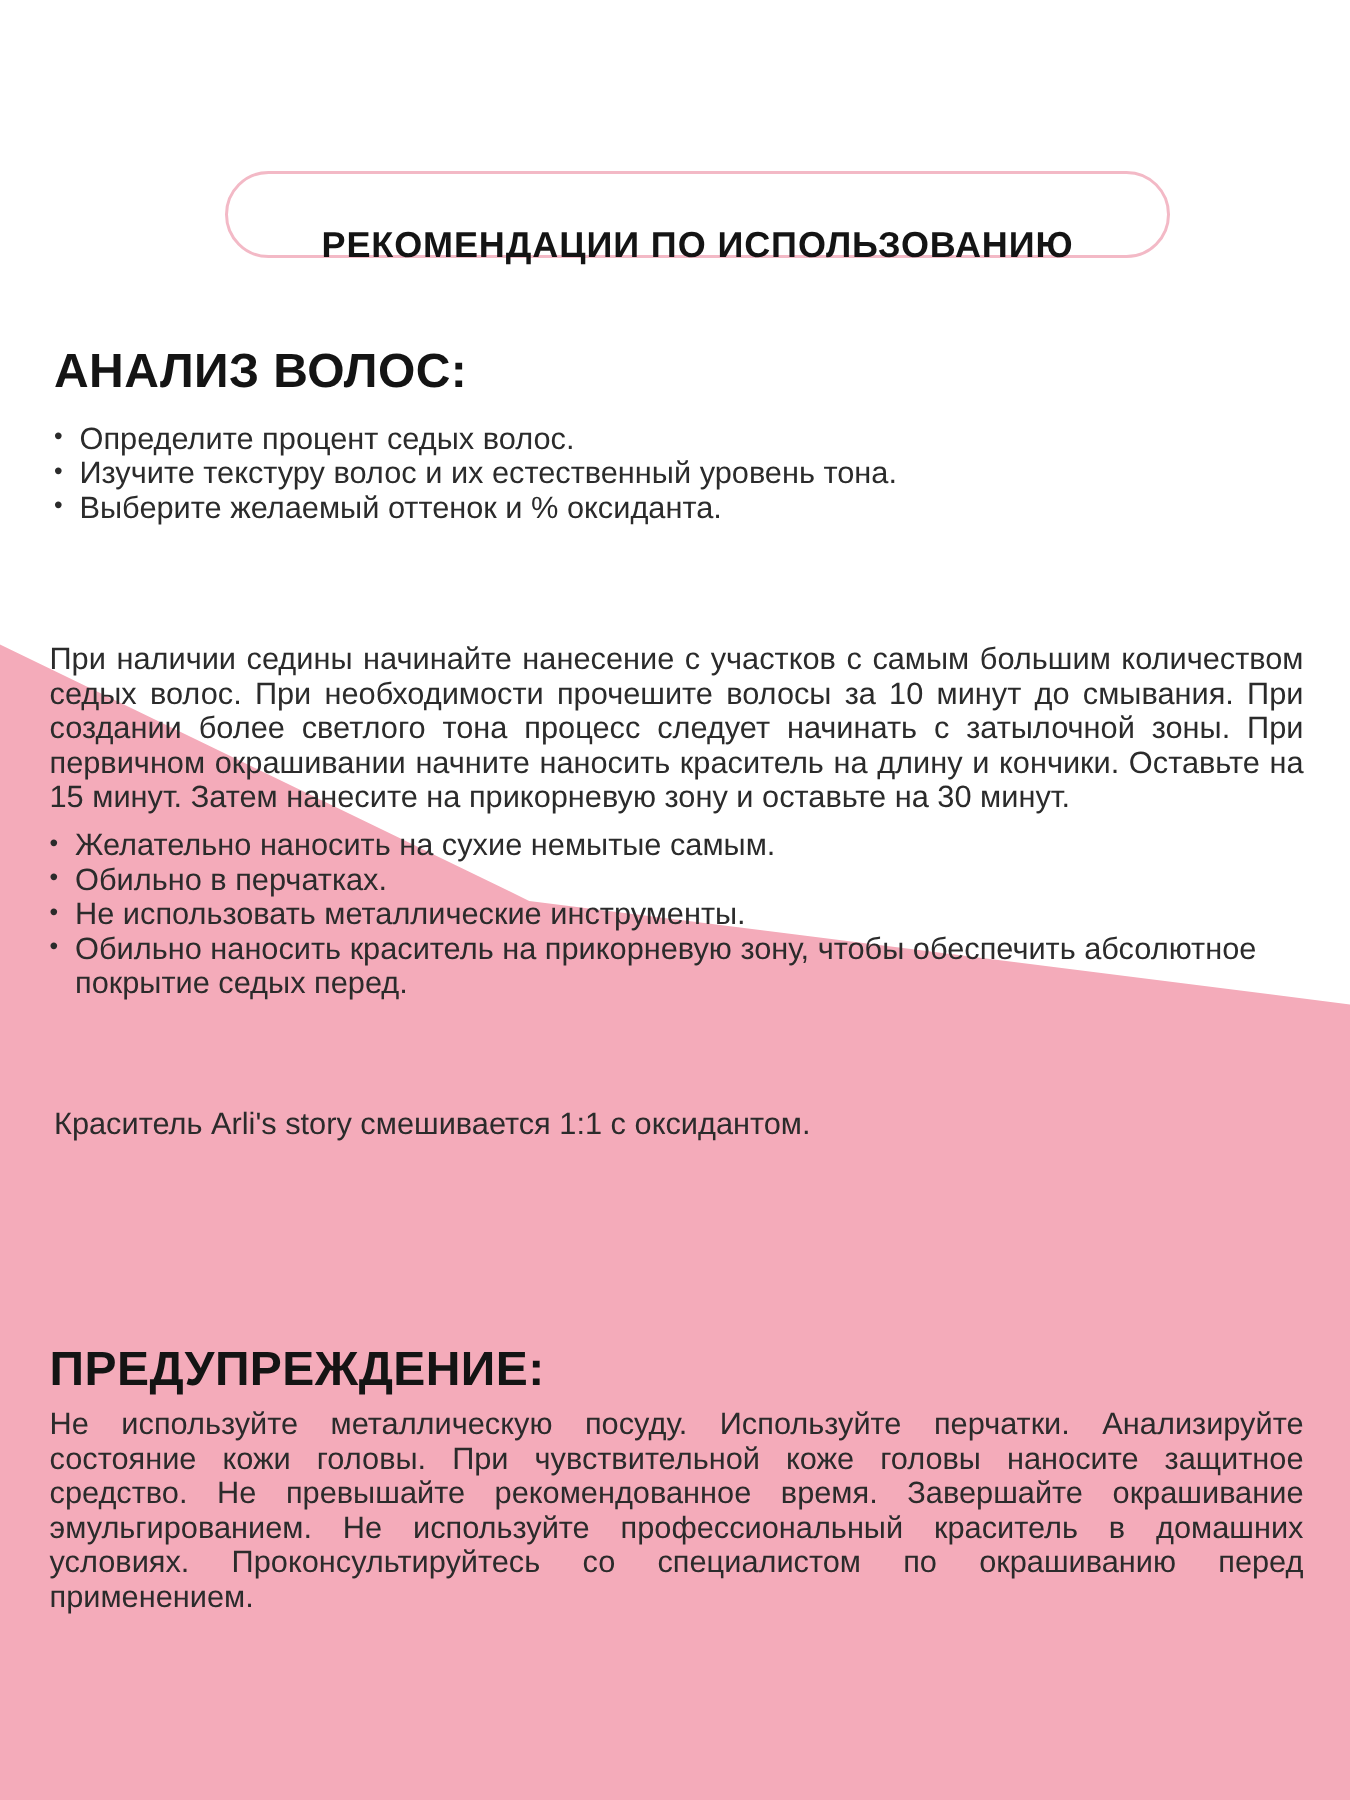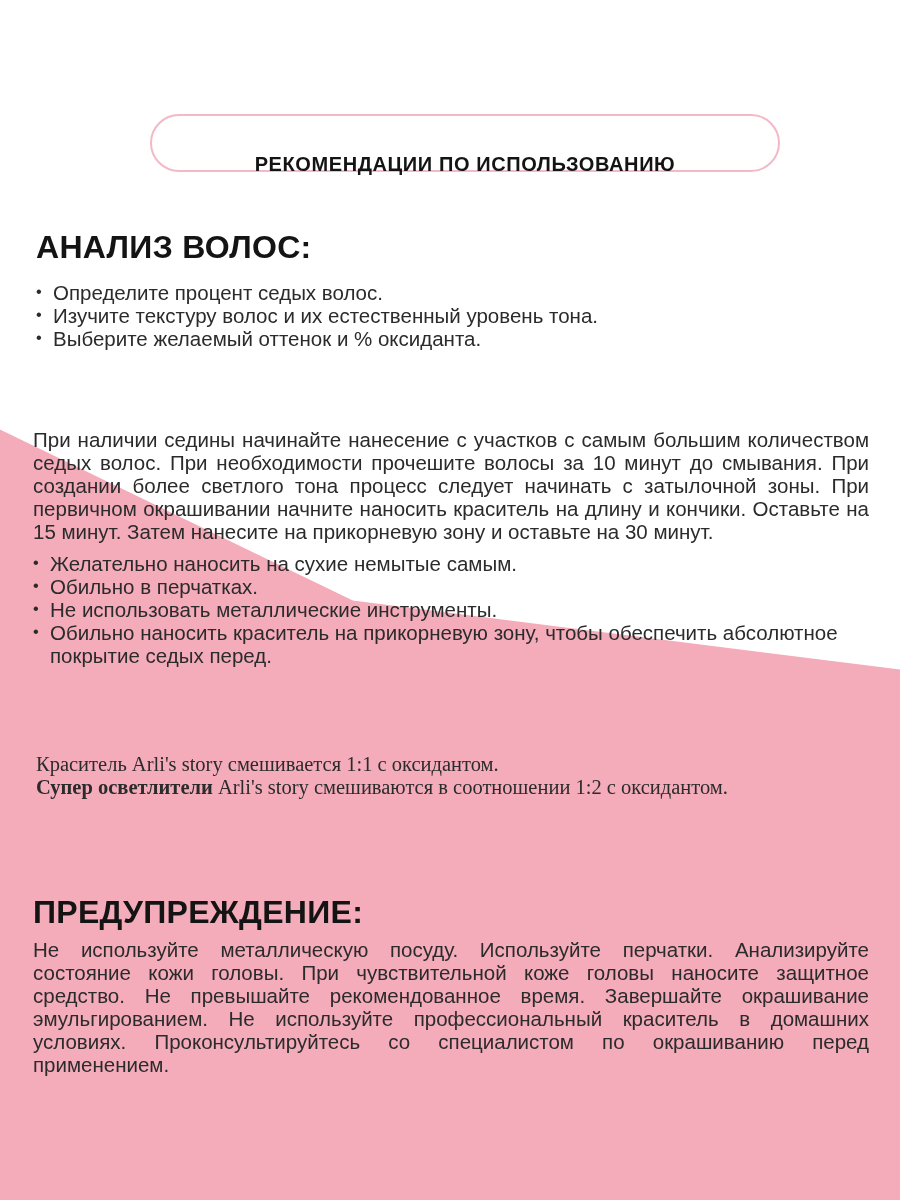--- a/index.html
+++ b/index.html
@@ -32,21 +32,21 @@
   .header-box {
     position: absolute;
     left: 150px; top: 114px;
     width: 630px; height: 58px;
     border: 2px solid var(--border_pink);
     border-radius: 30px;
     display: flex; align-items: center; justify-content: center;
     background: transparent;
   }
   .header-box .title {
-    font-size: 20px;
+    font-size: 24px;
     font-weight: bold;
     letter-spacing: 0.6px;
     color: var(--heading);
     white-space: nowrap;
     margin-top: 42px;
   }
   .sec { position: absolute; }
   .sec h2 {
     font-size: 32px;
     line-height: 32px;
@@ -74,21 +74,21 @@
     left: 0; top: -1px;
     font-size: 0.8em;
     color: var(--text);
   }
   .sec-analysis { left: 36px; top: 231px; width: 802px; }
   .sec-analysis ul { margin-top: 18px; }
   .sec-primary { left: 33px; top: 414px; width: 836px; }
   .sec-primary p { margin-top: 14px; }
   .sec-primary ul { margin-top: 9px; }
   .sec-application { left: 36px; top: 729px; width: 822px; }
-  .sec-application .app-lines { margin-top: 24px; font-family: Liberation Serif, serif; }
+  .sec-application .app-lines { margin-top: 9px; }
   .sec-warning { left: 33px; top: 896px; width: 836px; }
   .sec-warning p { margin-top: 10px; }
   .bold-lead { font-weight: bold; }
 </style>
 </head>
 <body>
 
 <div class="page">
   <div class="pink-shape"></div>
 
@@ -113,21 +113,20 @@
           <li><span>Желательно наносить на сухие немытые самым.</span></li>
           <li><span>Обильно в перчатках.</span></li>
           <li><span>Не использовать металлические инструменты.</span></li>
           <li><span>Обильно наносить краситель на прикорневую зону, чтобы обеспечить абсолютное покрытие седых перед.</span></li>
         </ul>
     </div>
 
     <div class="sec sec-application">
       <div class="app-lines body-text">
         <div>Краситель Arli's story смешивается 1:1 с оксидантом.</div>
-        <div><span class="bold-lead">Супер осветлители</span><span> Arli's story смешиваются в соотношении 1:2 с оксидантом.</span></div>
       </div>
     </div>
 
     <div class="sec sec-warning">
       <h2>ПРЕДУПРЕЖДЕНИЕ:</h2>
       <p class="body-text justified">Не используйте металлическую посуду. Используйте перчатки. Анализируйте состояние кожи головы. При чувствительной коже головы наносите защитное средство. Не превышайте рекомендованное время. Завершайте окрашивание эмульгированием. Не используйте профессиональный краситель в домашних условиях. Проконсультируйтесь со специалистом по окрашиванию перед применением.</p>
     </div>
 
   </div>
 </div>

